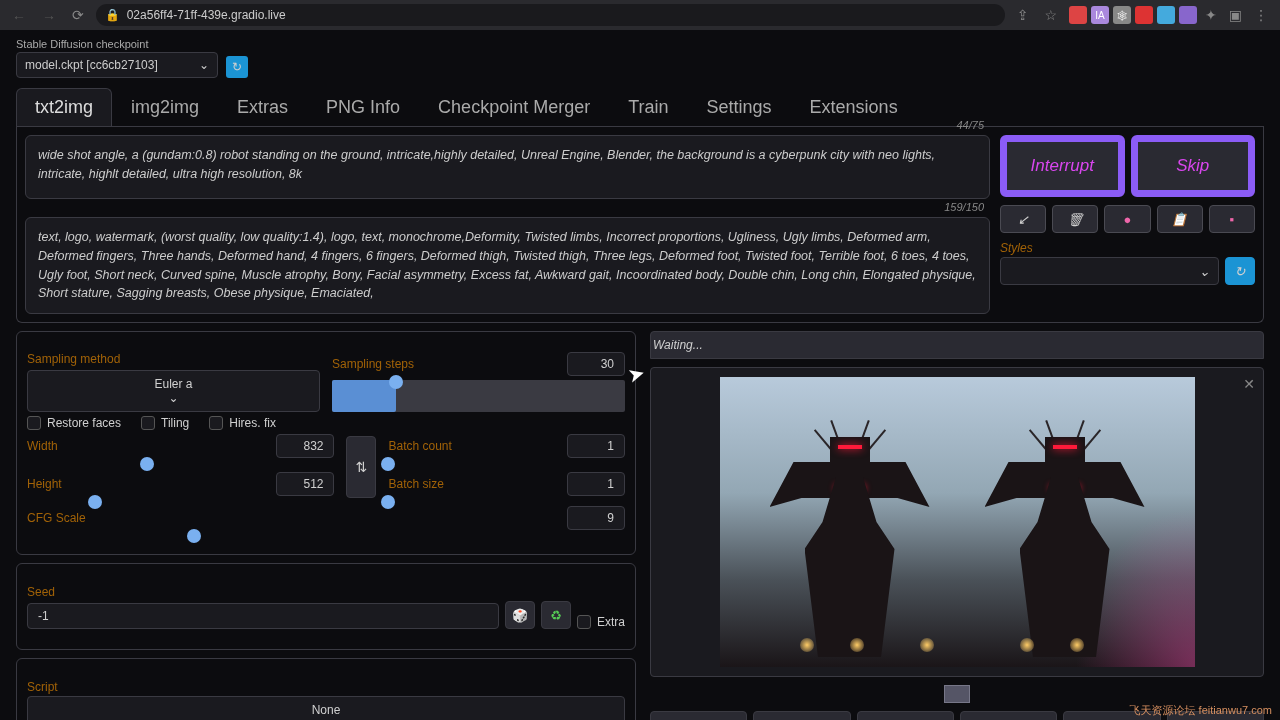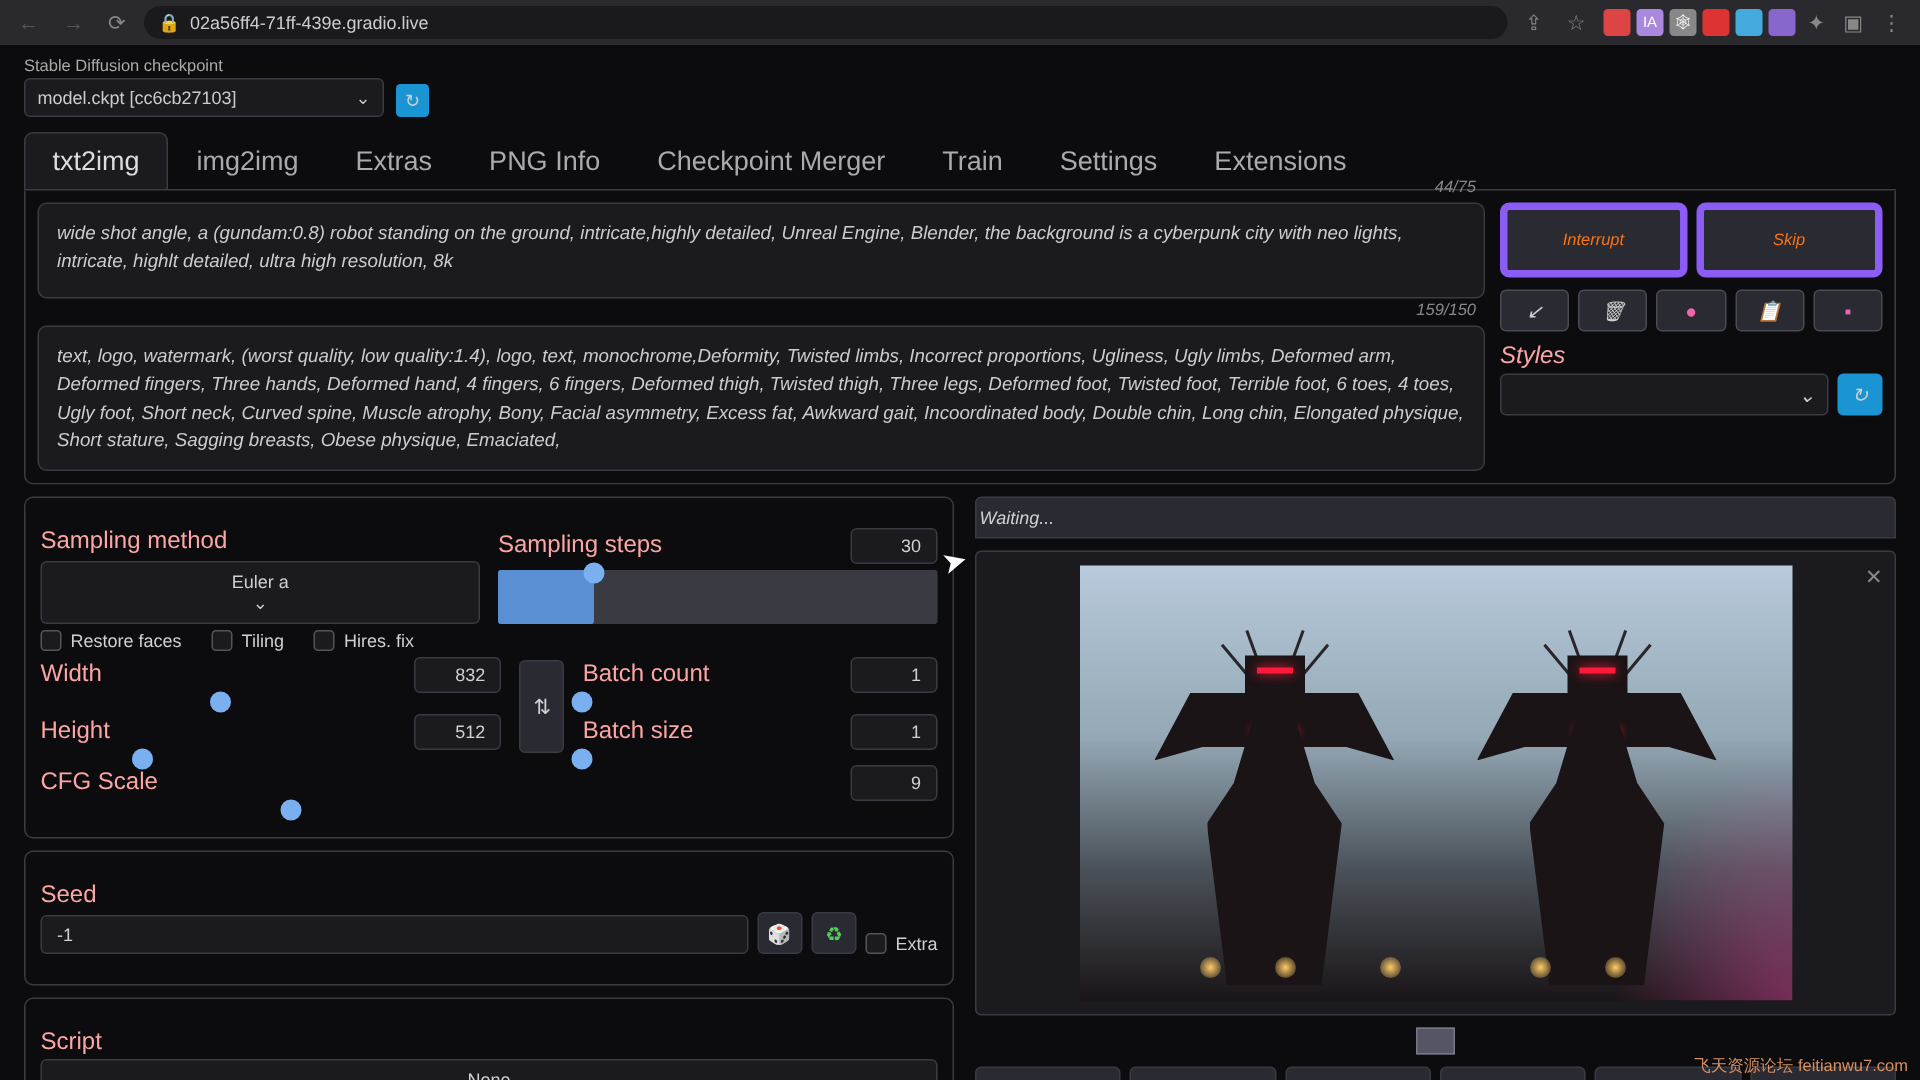--- a/index.html
+++ b/index.html
@@ -46,21 +46,21 @@
   font-size: 10px;
   color: #fff;
 }
 
 
 .app { padding: 8px 16px; }
 .checkpoint-row { display: flex; align-items: flex-end; gap: 8px; margin-bottom: 10px; }
 .checkpoint-group { display: flex; flex-direction: column; gap: 2px; }
 .checkpoint-label { font-size: 11px; color: #aaa; }
 .checkpoint-select {
-  width: 240px;
+  width: 202px;
   background: #1a1a1f;
   border: 1px solid #3a3a42;
   border-radius: 4px;
   padding: 5px 8px;
   color: #ccc;
   display: flex;
   justify-content: space-between;
   align-items: center;
   font-size: 12px;
 }
@@ -125,26 +125,26 @@
   font-size: 11px;
   color: #888;
 }
 .prompts-col { display: flex; flex-direction: column; gap: 18px; }
 
 .action-col { display: flex; flex-direction: column; gap: 8px; }
 .gen-row { display: flex; gap: 6px; }
 .gen-btn {
   flex: 1;
   background: #2a2a32;
-  border: 5px solid #8b5cf6;
+  border: 7px solid #8b5cf6;
   border-radius: 6px;
   padding: 14px 0;
   text-align: center;
-  color: #f97316;
-  font-size: 11px;
+  color: #d946ef;
+  font-size: 17px;
 }
 .tool-row { display: flex; gap: 6px; }
 .tool-btn {
   flex: 1;
   background: #2a2a32;
   border: 1px solid #4a4a52;
   border-radius: 4px;
   height: 28px;
   display: flex;
   align-items: center;
@@ -167,21 +167,21 @@
 
 .lower-grid {
   display: grid;
   grid-template-columns: 620px 1fr;
   gap: 14px;
   margin-top: 8px;
 }
 .controls-col { display: flex; flex-direction: column; gap: 8px; }
 .control-row { display: flex; gap: 12px; }
 .control-group { display: flex; flex-direction: column; gap: 4px; }
-.ctrl-label { font-size: 16px; color: #fca5a5; }
+.ctrl-label { font-size: 12px; color: #a16207; }
 .select-box {
   background: #1a1a1f;
   border: 1px solid #3a3a42;
   border-radius: 4px;
   padding: 6px 10px;
   display: flex;
   justify-content: space-between;
   align-items: center;
   font-size: 12px;
   flex-direction: column;

